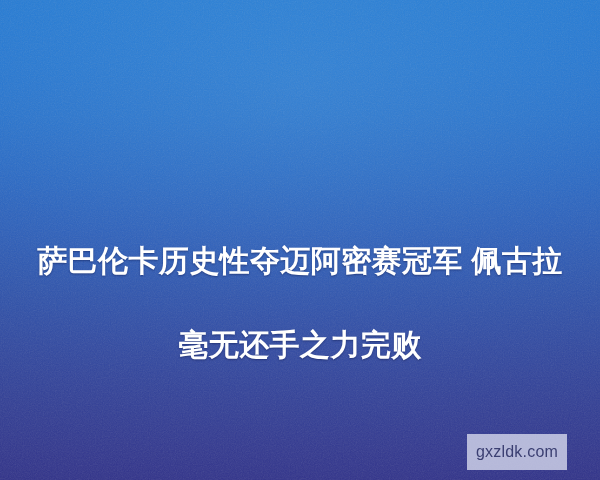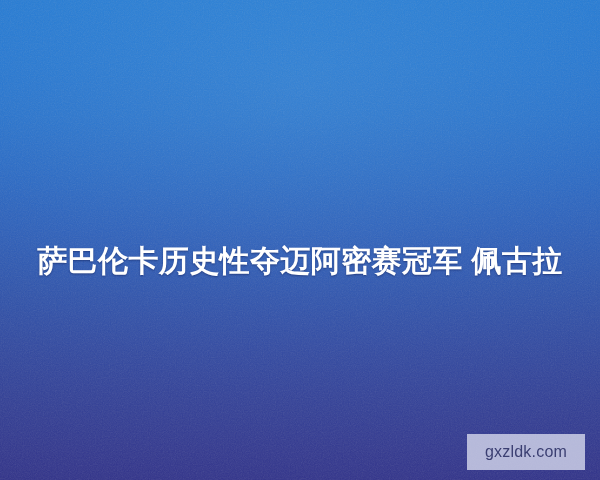--- a/index.html
+++ b/index.html
@@ -72,21 +72,21 @@
     text-shadow: 0 1px 2px rgba(10,20,70,0.45);
     white-space: pre-line;
   }
   .headline-line { display: block; }
 
   
   .watermark {
     position: absolute;
     left: 467px;
     top: 434px;
-    width: 118px;
+    width: 100px;
     height: 36px;
     background: rgba(214,216,236,0.80);
     display: flex;
     align-items: center;
     justify-content: center;
   }
   .watermark-text {
     color: #3b3f72;
     font-size: 16px;
     letter-spacing: 0.2px;
@@ -110,19 +110,20 @@
         <feComponentTransfer>
           <feFuncA type="linear" slope="0.55" intercept="-0.12"></feFuncA>
         </feComponentTransfer>
       </filter>
       <rect width="600" height="480" filter="url(#grain)"></rect>
     </svg>
   </div>
 
   <div class="headline">
     <span class="headline-line">萨巴伦卡历史性夺迈阿密赛冠军 佩古拉</span>
+    <span class="headline-line">毫无还手之力完败</span>
   </div>
 
   <div class="watermark">
     <span class="watermark-text">gxzldk.com</span>
   </div>
 
 </div>
 
 </body></html>

